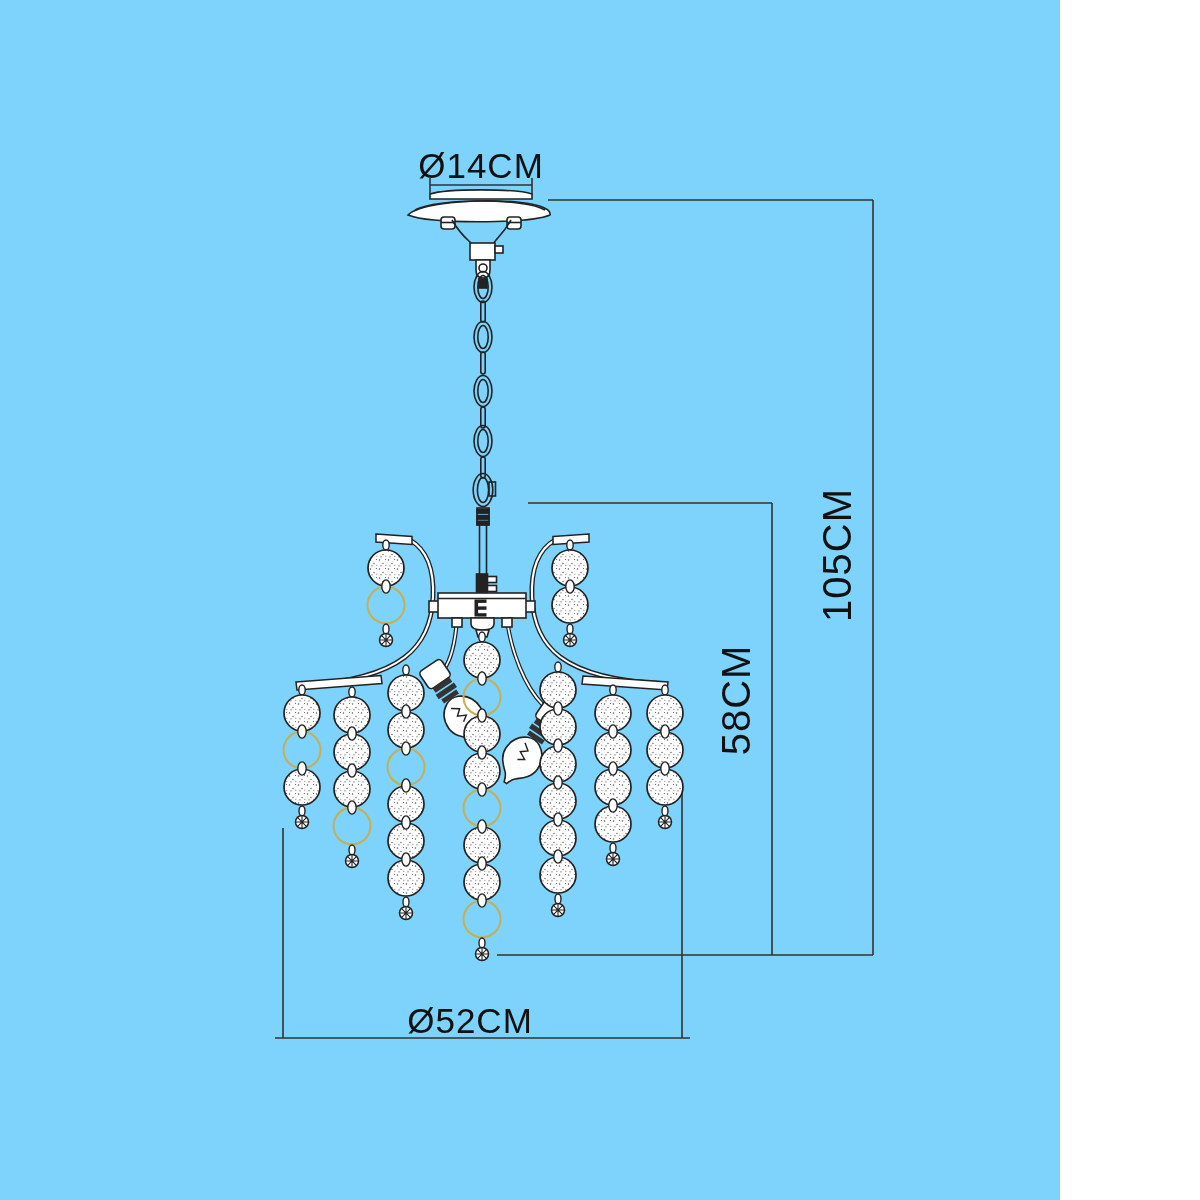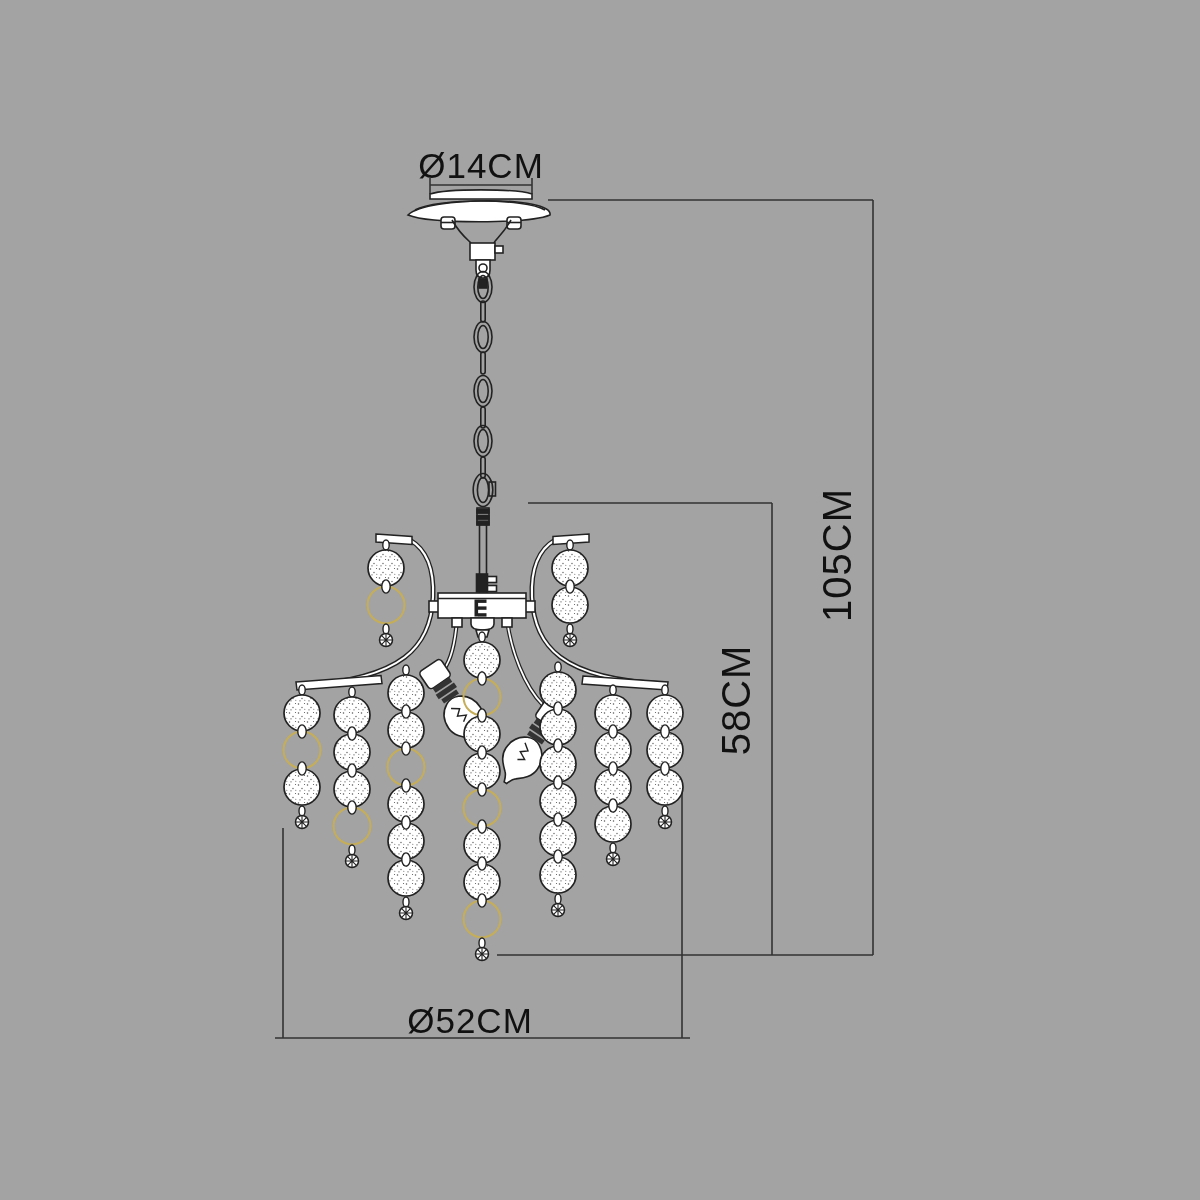--- a/index.html
+++ b/index.html
@@ -1,16 +1,16 @@
 <!DOCTYPE html>
 <html><head>
 <meta charset="utf-8">
 <style>
   html,body{margin:0;padding:0;background:#ffffff;}
-  .stage{width:1200px;height:1200px;position:relative;background:#a3a3a3;overflow:hidden;}
+  .stage{width:1060px;height:1200px;position:relative;background:#7dd3fc;overflow:hidden;}
   svg{display:block;}
   text{font-family:"Liberation Sans","DejaVu Sans",sans-serif;fill:#111;}
   .dim-label{font-size:35px;letter-spacing:1px;}
   .dim-label-v{font-size:40px;letter-spacing:1px;}
 </style>
 </head>
 <body>
 
 <div class="stage">
 <svg width="1200" height="1200" viewBox="0 0 1200 1200">

